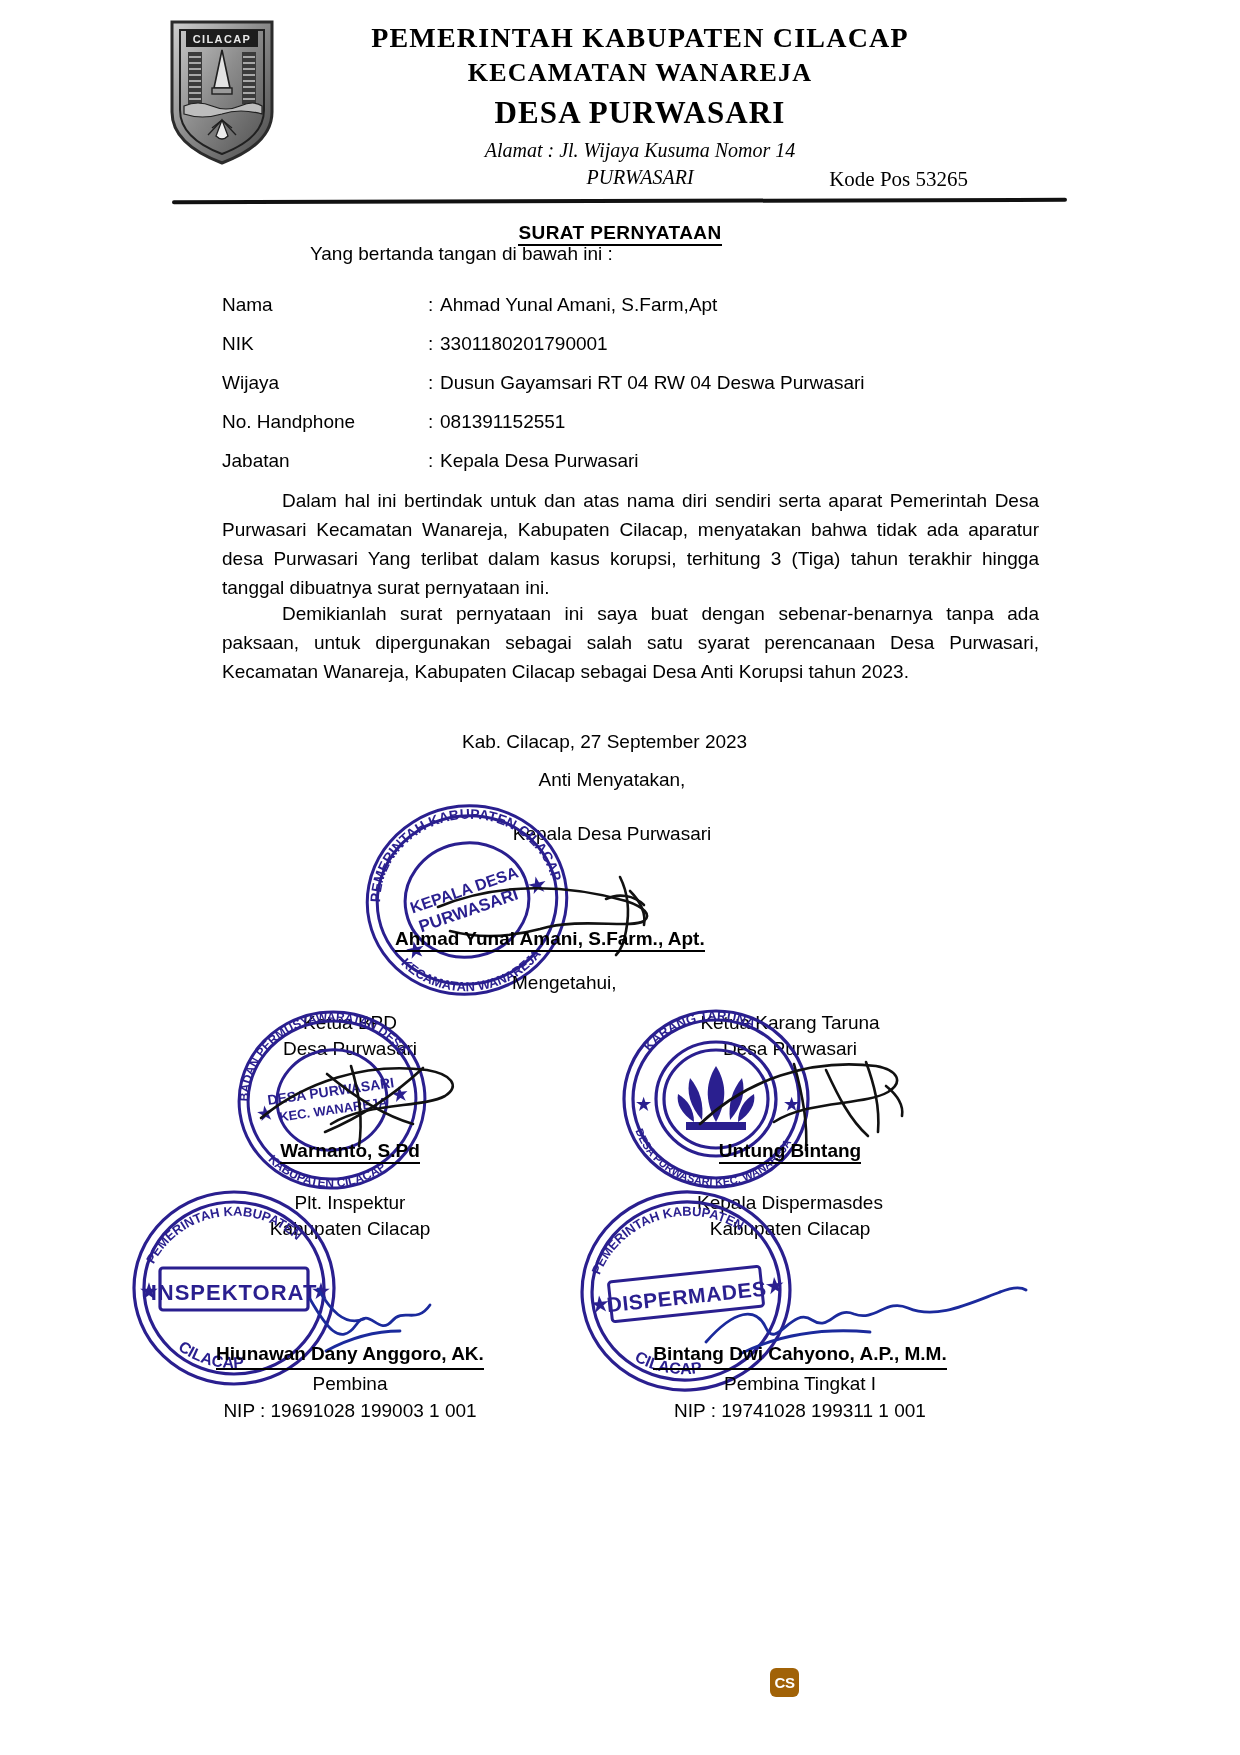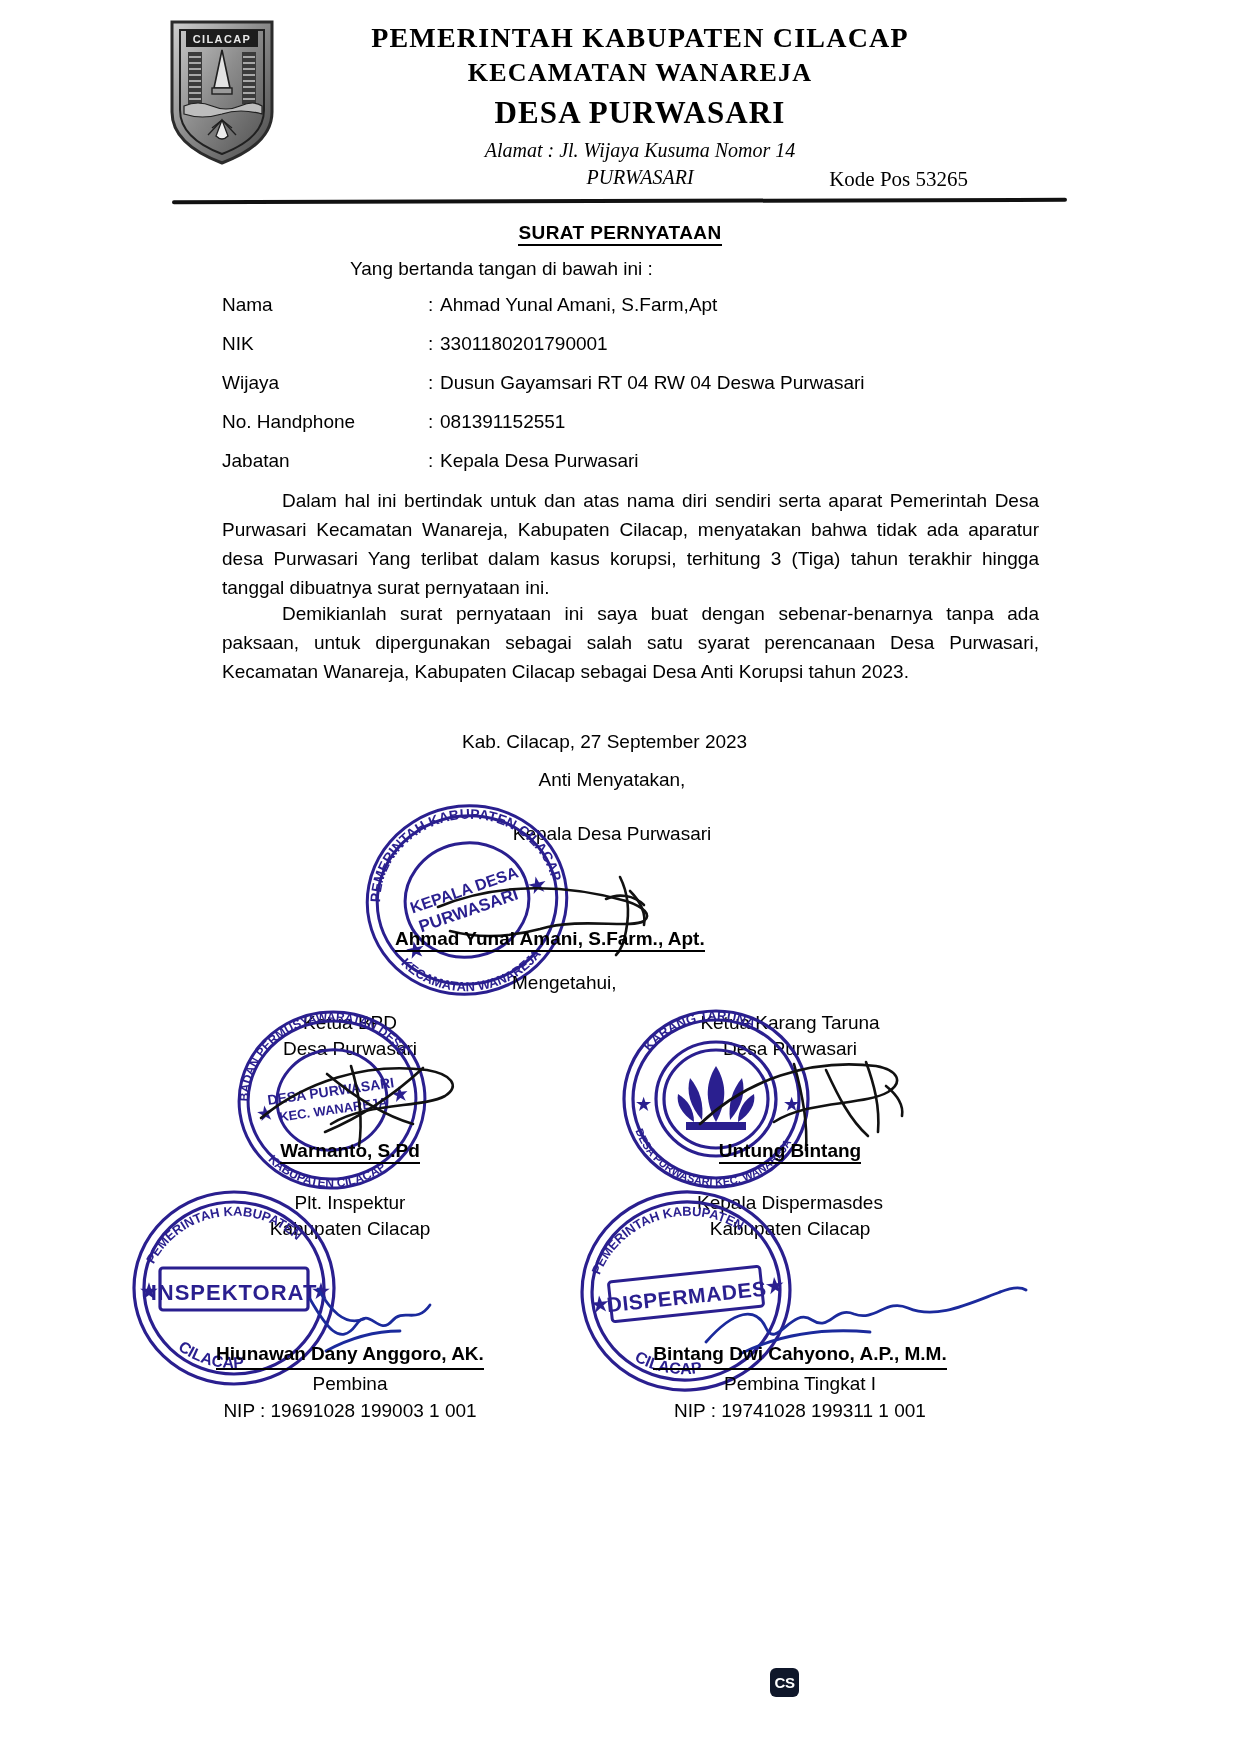--- a/index.html
+++ b/index.html
@@ -101,23 +101,22 @@
     text-align: center;
     font-size: 19px;
     font-weight: bold;
     letter-spacing: 0.4px;
   }
   #doc-title span { border-bottom: 2px solid #000; padding-bottom: 1px; }
 
   #intro {
     position: absolute;
     left: 310px;
-    top: 258px;
-    font-size: 19px;
-    margin-left: 40px;
+    top: 243px;
+    font-size: 19px;
   }
 
   #fields {
     position: absolute;
     left: 222px;
     top: 294px;
     width: 820px;
   }
   .frow {
     display: flex;
@@ -205,21 +204,21 @@
     position: absolute;
     left: 770px;
     top: 1668px;
     display: flex;
     align-items: center;
     gap: 11px;
   }
   #cs-badge {
     width: 29px; height: 29px;
     border-radius: 6px;
-    background: #0f172a;
+    background: #a16207;
     color: #fff;
     font-size: 15px;
     font-weight: bold;
     display: flex;
     align-items: center;
     justify-content: center;
     letter-spacing: -0.5px;
   }
   #cs-text {
     font-size: 24px;

